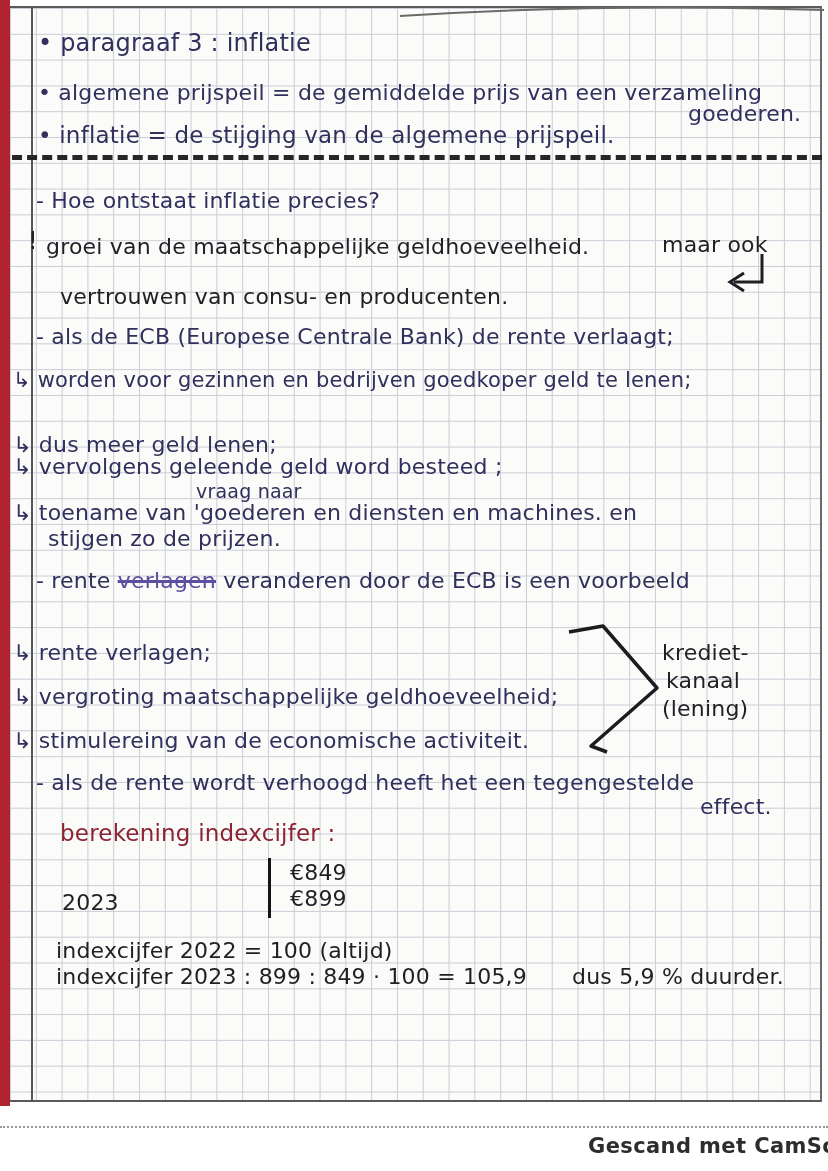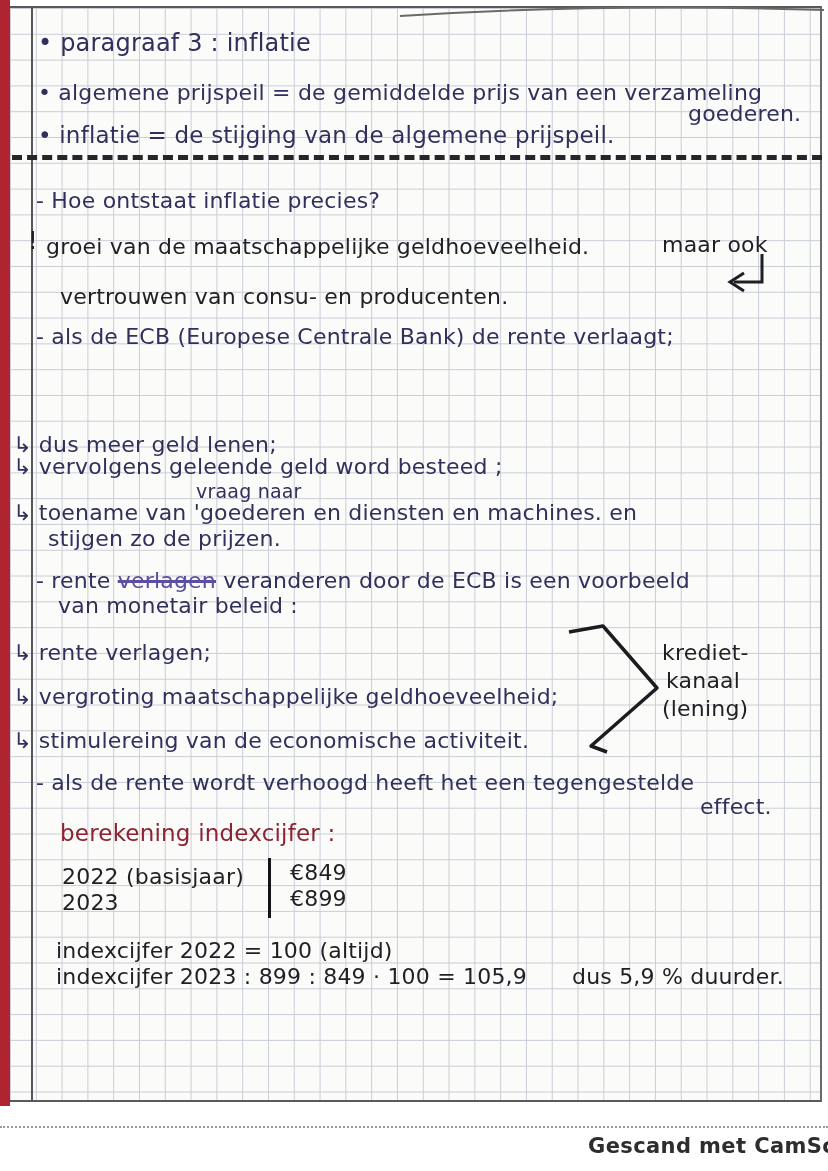--- a/index.html
+++ b/index.html
@@ -67,47 +67,46 @@
   <div class="ln black" style="left:28px;top:228px;font-size:24px;">!</div>
   <div class="ln black" style="left:46px;top:234px;">groei van de maatschappelijke geldhoeveelheid.</div>
   <div class="ln black" style="left:662px;top:232px;">maar ook</div>
   <svg style="left:720px;top:252px;" width="50" height="42" viewBox="0 0 50 42">
     <path d="M42,2 L42,30 L14,30" fill="none" stroke="#1f1f24" stroke-width="3"></path>
     <path d="M24,21 L10,30 L24,39" fill="none" stroke="#1f1f24" stroke-width="3"></path>
   </svg>
   <div class="ln black" style="left:60px;top:284px;">vertrouwen van consu- en producenten.</div>
 
   <div class="ln" style="left:36px;top:324px;">- als de ECB (Europese Centrale Bank) de rente verlaagt;</div>
+  <div class="ln" style="left:13px;top:368px;font-size:21px;">↳ worden voor gezinnen en bedrijven goedkoper geld te lenen;</div>
   <div class="ln" style="left:13px;top:432px;">↳ dus meer geld lenen;</div>
   <div class="ln" style="left:13px;top:454px;">↳ vervolgens geleende geld word besteed ;</div>
   <div class="ln small" style="left:196px;top:481px;">vraag naar</div>
   <div class="ln" style="left:13px;top:500px;">↳ toename van 'goederen en diensten en machines. en</div>
   <div class="ln" style="left:48px;top:526px;">stijgen zo de prijzen.</div>
 
   <div class="ln" style="left:36px;top:568px;">
     <span>- rente </span><span class="struck">verlagen</span><span> veranderen door de ECB is een voorbeeld</span>
   </div>
-  <div class="ln" style="left:58px;top:593px;">van monetair beleid :</div>
   <div class="ln" style="left:13px;top:640px;">↳ rente verlagen;</div>
   <div class="ln" style="left:13px;top:684px;">↳ vergroting maatschappelijke geldhoeveelheid;</div>
   <div class="ln" style="left:13px;top:728px;">↳ stimulereing van de economische activiteit.</div>
 
   <svg style="left:565px;top:622px;" width="100" height="134" viewBox="0 0 100 134">
     <path d="M4,10 L38,4 L92,66 L26,124 L42,130" fill="none" stroke="#1c1c20" stroke-width="3.5" stroke-linejoin="round"></path>
   </svg>
   <div class="ln black" style="left:662px;top:640px;">krediet-</div>
   <div class="ln black" style="left:666px;top:668px;">kanaal</div>
   <div class="ln black" style="left:662px;top:696px;">(lening)</div>
 
   <div class="ln" style="left:36px;top:770px;">- als de rente wordt verhoogd heeft het een tegengestelde</div>
   <div class="ln" style="left:700px;top:794px;">effect.</div>
 
   <div class="ln maroon" style="left:60px;top:820px;">berekening indexcijfer :</div>
 
-  <div class="ln black" style="left:62px;top:864px;">2022 (basisjaar)</div>
   <div class="ln black" style="left:290px;top:860px;">€849</div>
   <div class="ln black" style="left:62px;top:890px;">2023</div>
   <div class="ln black" style="left:290px;top:886px;">€899</div>
   <div class="vbar"></div>
 
   <div class="ln black" style="left:56px;top:938px;">indexcijfer 2022 = 100 (altijd)</div>
   <div class="ln black" style="left:56px;top:964px;">indexcijfer 2023 : 899 : 849 · 100 = 105,9</div>
   <div class="ln black" style="left:572px;top:964px;">dus 5,9 % duurder.</div>
 
   <div class="dotline"></div>

